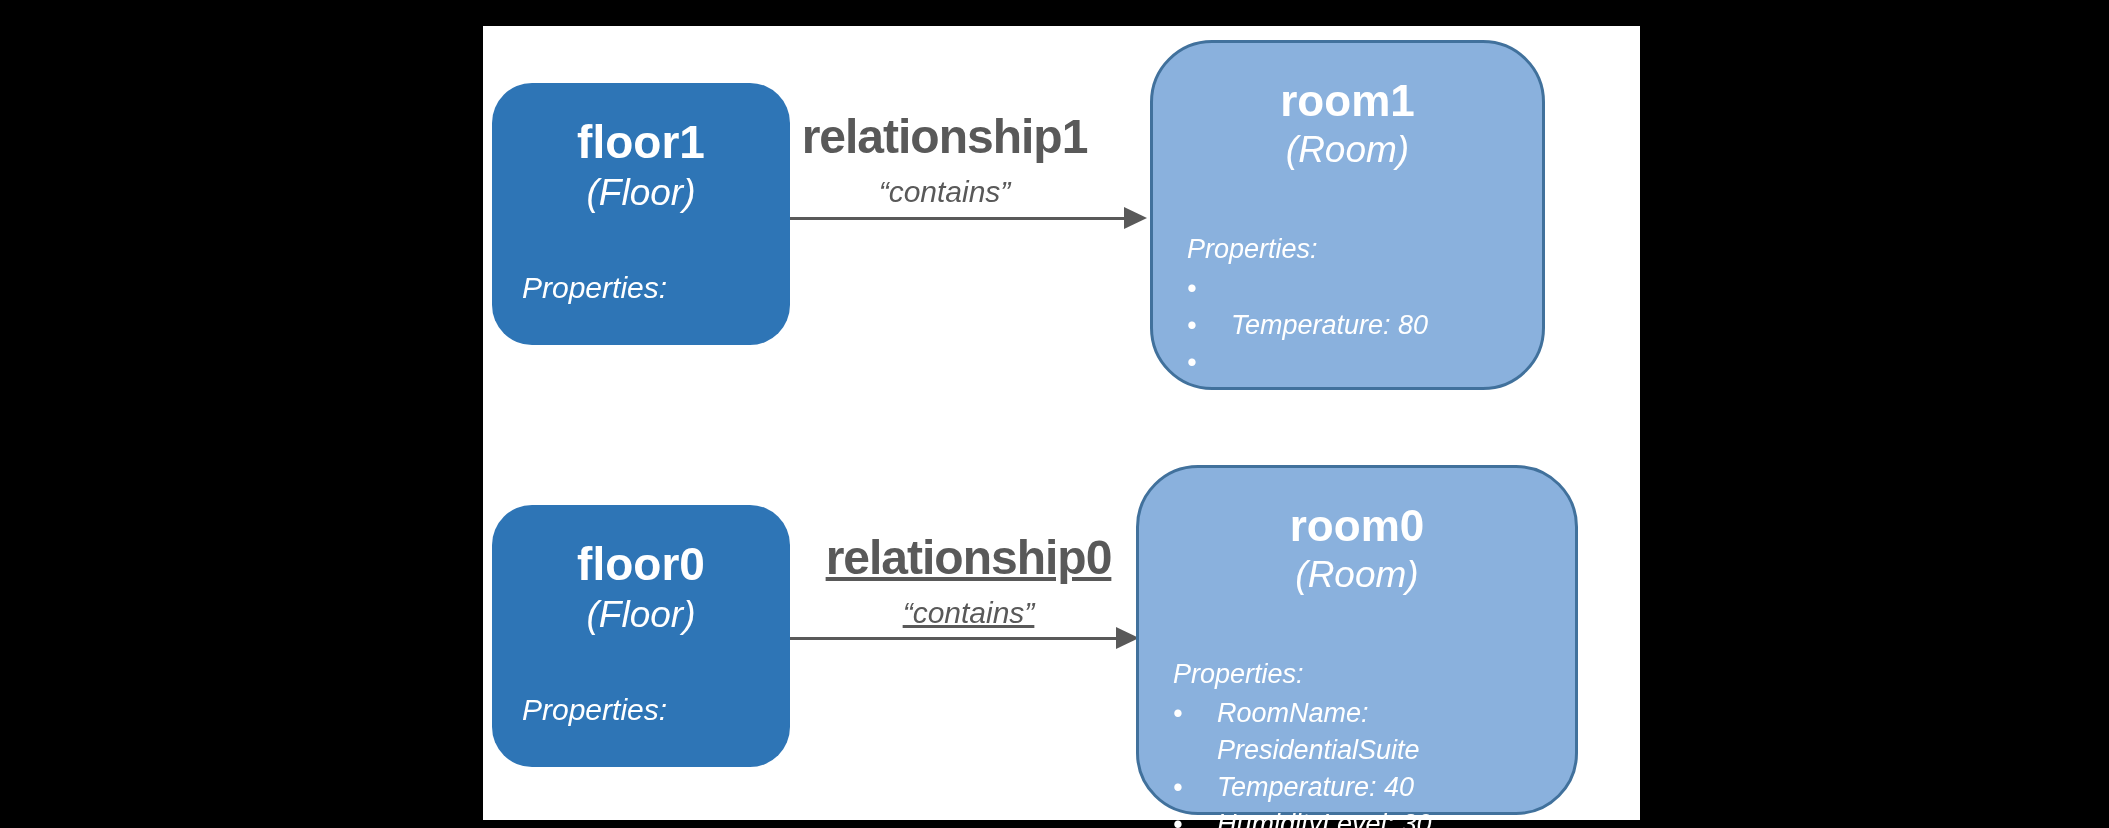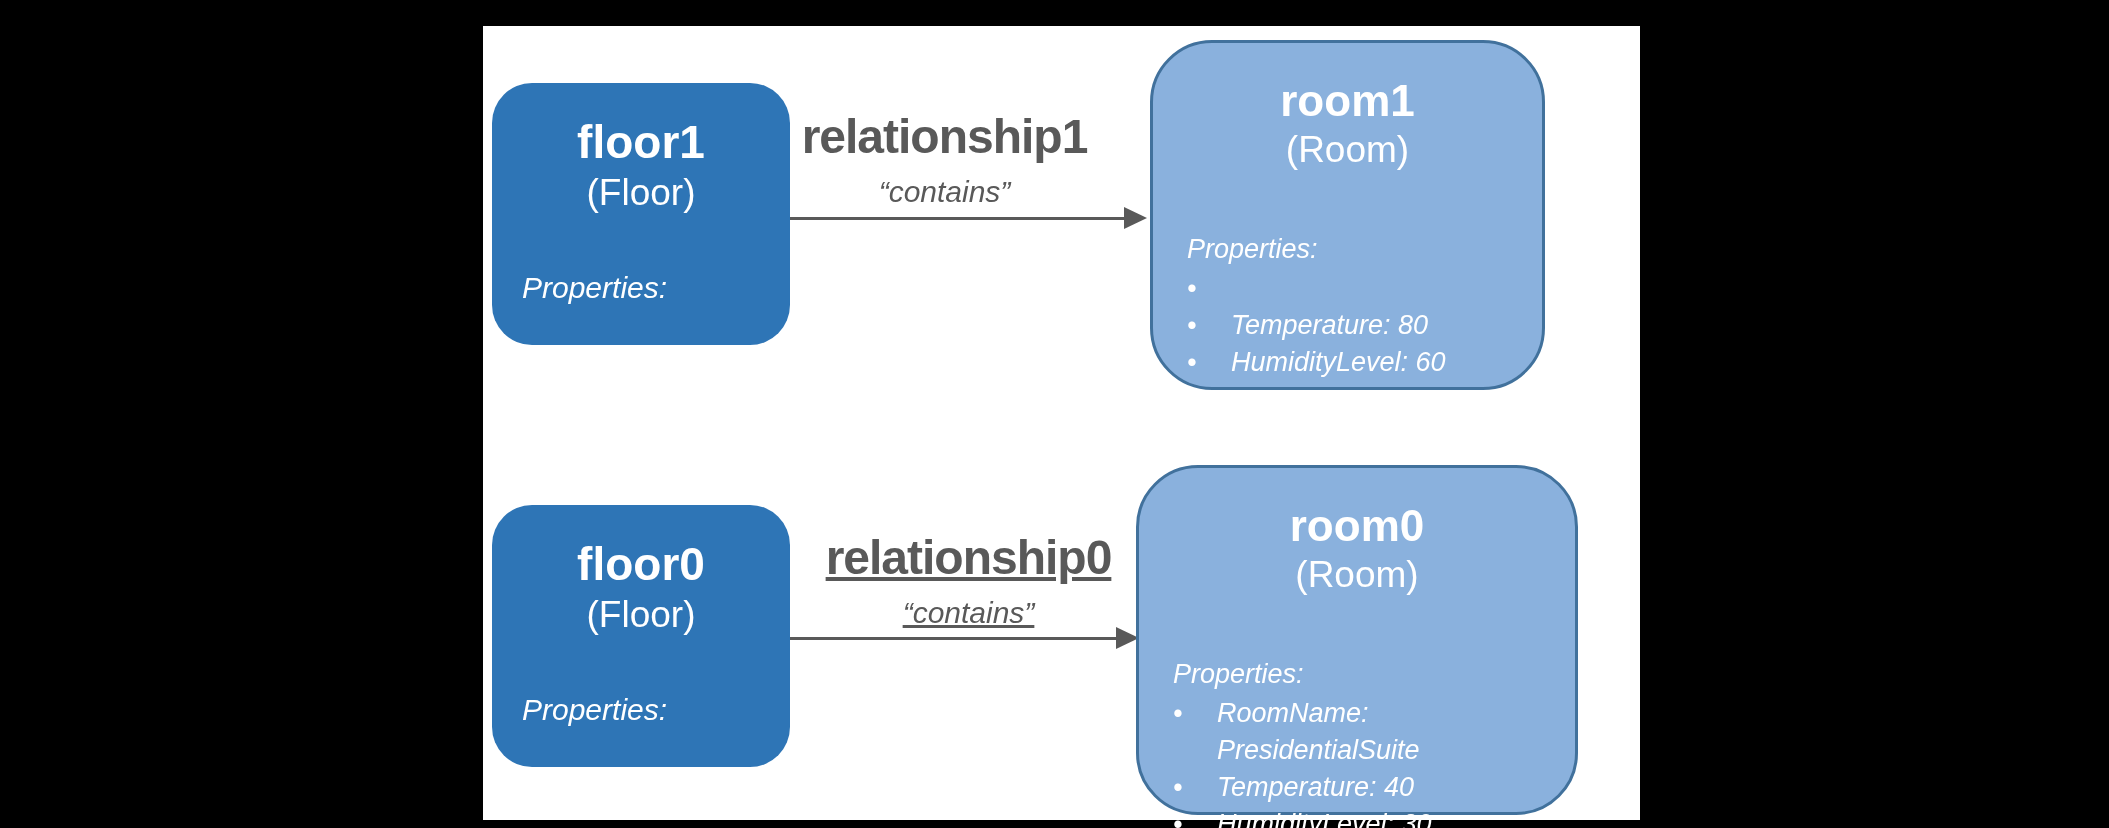--- a/index.html
+++ b/index.html
@@ -28,21 +28,21 @@
     border-radius:62px;
   }
   #floor1 { left:492px; top:83px; }
   #floor0 { left:492px; top:505px; }
   #room1 { left:1150px; top:40px;  width:395px; }
   #room0 { left:1136px; top:465px; width:442px; }
 
   .node-head { text-align:center; padding-top:32px; }
   .floor-node .node-title { font-size:46px; font-weight:bold; line-height:55px; }
   .room-node  .node-title { font-size:44px; font-weight:bold; line-height:52px; }
-  .node-type { font-size:37px; line-height:46px; }
+  .node-type { font-size:37px; font-style:italic; line-height:46px; }
 
   .floor-node .props {
     position:absolute; left:30px; bottom:40px;
     font-size:30px; font-style:italic;
   }
   .room-node .props {
     position:absolute; left:34px; top:188px; right:26px;
     font-size:27px; font-style:italic; line-height:37px;
   }
   .props-list { list-style:none; margin-top:2px; }
@@ -99,21 +99,20 @@
     <ul class="props-list">
       <li>
         <span class="bullet">•</span>
       </li>
       <li>
         <span class="bullet">•</span>
         <span>Temperature: 80</span>
       </li>
       <li>
         <span class="bullet">•</span>
-        <span>HumidityLevel: 60</span>
       </li>
     </ul>
   </div>
 </div>
 
 <div class="node floor-node" id="floor0">
   <div class="node-head">
     <div class="node-title">floor0</div>
     <div class="node-type">(Floor)</div>
   </div>

